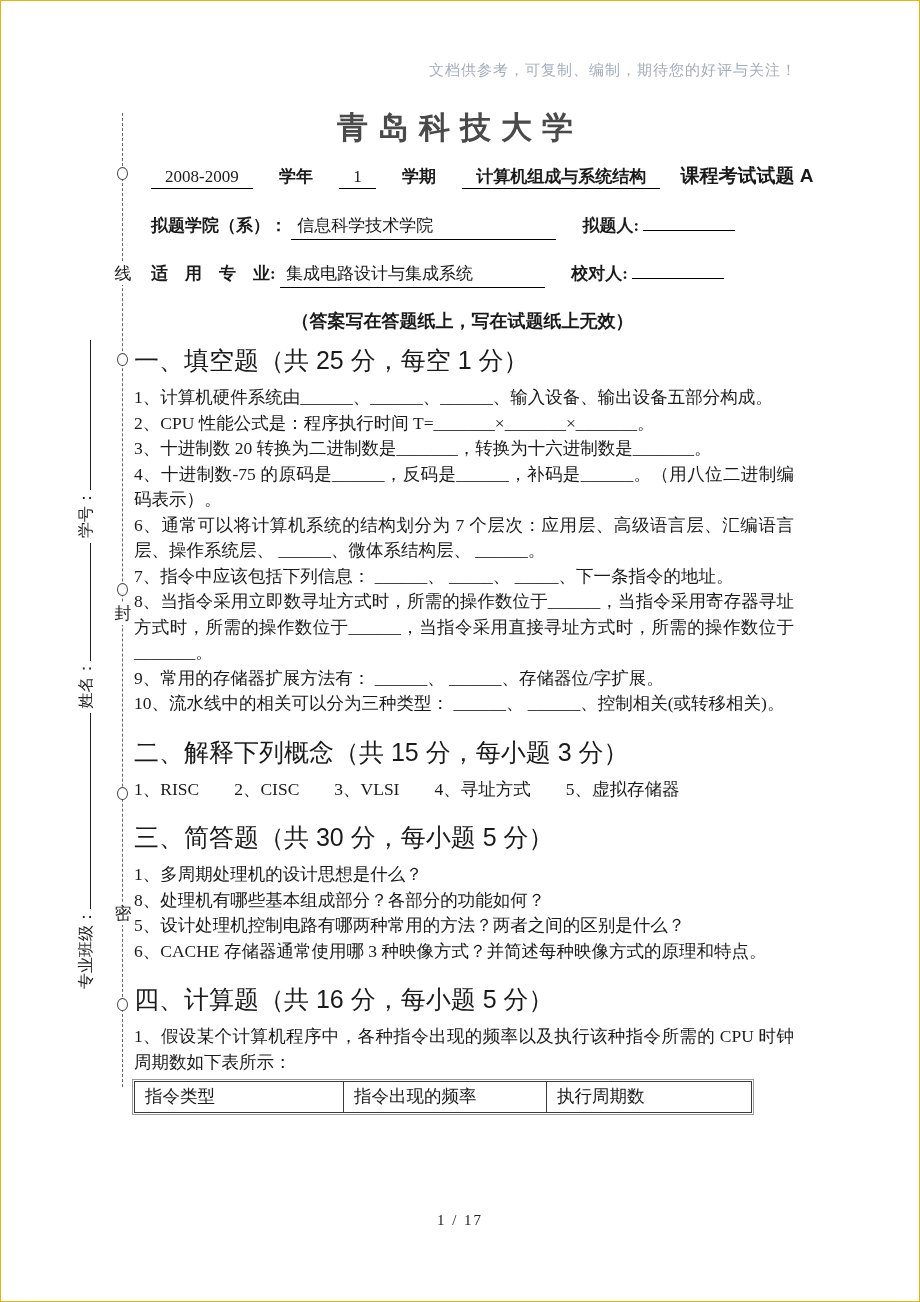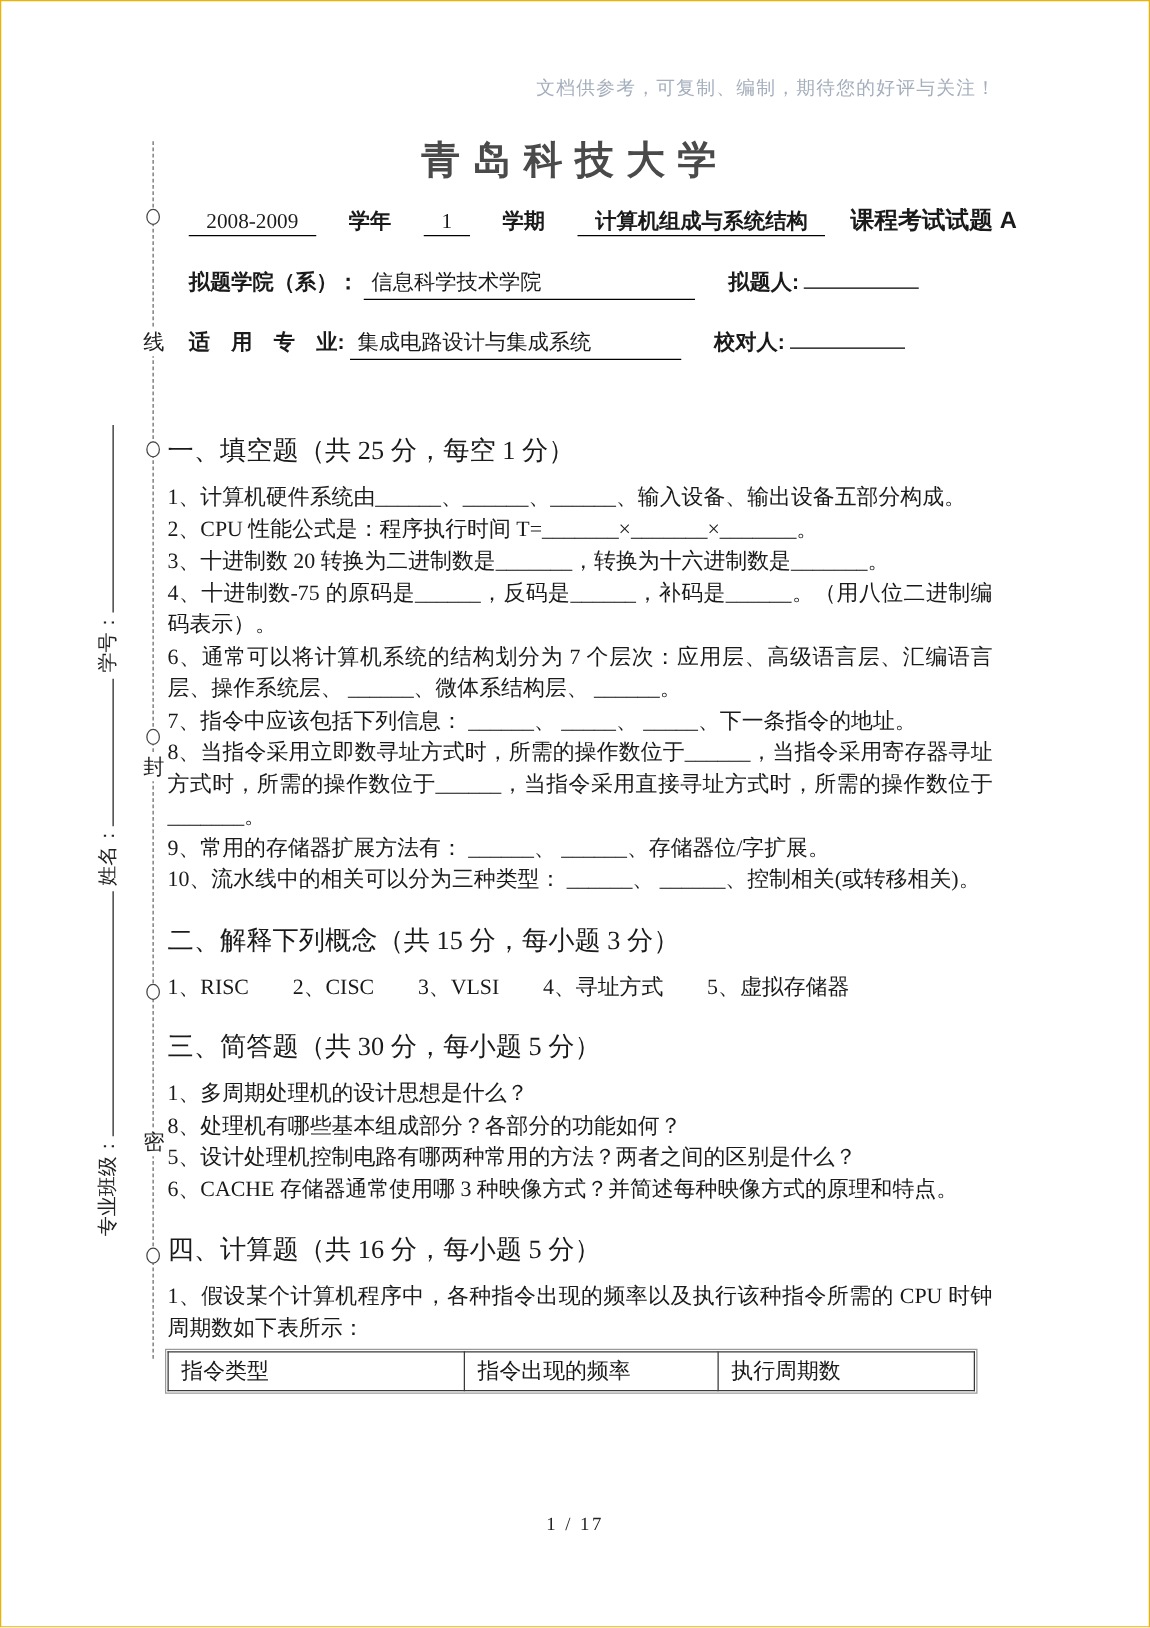--- a/index.html
+++ b/index.html
@@ -48,57 +48,57 @@
   
   .logo {
     position:absolute; top:106px; left:0; width:100%; text-align:center;
     font-family:"DejaVu Serif", serif; font-weight:bold;
     font-size:31px; color:#4a4a4a; letter-spacing:10px;
   }
   .hrow { position:absolute; left:150px; white-space:nowrap; font-size:17px; }
   .hrow1 { top:162px; }
   .hrow2 { top:212px; }
   .hrow3 { top:260px; }
-  .hlabel { font-family:Liberation Sans, sans-serif; font-weight:bold; }
+  .hlabel { font-family:Liberation Serif, serif; font-weight:bold; }
   .hval  { font-family:"Liberation Serif", serif; }
   .uline { border-bottom:1px solid #000; padding:0 14px 2px 14px; }
   .uline-wide { display:inline-block; border-bottom:1px solid #000;
     width:265px; padding:0 0 2px 6px;
     font-family:"Liberation Sans", sans-serif; }
   .blank-line { display:inline-block; border-bottom:1px solid #000;
     width:92px; height:18px; vertical-align:baseline; }
   .paper-title { font-family:"Liberation Sans", sans-serif; font-weight:bold;
     font-size:19px; margin-left:16px; }
   .gap-m { margin-left:22px; }
   .notice {
     position:absolute; top:308px; left:133px; width:657px; text-align:center;
     font-family:"Liberation Sans", sans-serif; font-weight:bold; font-size:18px;
   }
   
   .body-col {
     position:absolute; top:338px; left:133px; width:660px;
     font-size:17.5px; line-height:25.5px; text-align:justify;
   }
-  .sec-title { font-size:21px; line-height:30px; margin:6px 0 10px 0;
-    font-family:Liberation Serif, serif; }
+  .sec-title { font-size:25px; line-height:30px; margin:6px 0 10px 0;
+    font-family:Liberation Sans, sans-serif; }
   .sec-title.t2 { margin-top:20px; }
   .q { margin:0; }
   .concept-row { margin:4px 0 2px 0; }
   .sec3 .q { margin:0; }
   .calc-intro { margin-top:6px; }
   
   .itable {
     border-collapse:collapse; margin-top:6px;
     outline:1px solid #9a9a9a; outline-offset:1px;
   }
   .itable td {
     border:1px solid #3a3a3a; height:31px; padding:1px 10px;
     font-size:17.5px; vertical-align:middle;
   }
-  .c1 { width:237px; } .c2 { width:203px;font-family:Liberation Serif, serif; } .c3 { width:205px; }
+  .c1 { width:209px; } .c2 { width:203px;font-family:Liberation Serif, serif; } .c3 { width:205px; }
   
   .footer {
     position:absolute; bottom:72px; left:0; width:100%; text-align:center;
     font-size:15px; letter-spacing:2px; color:#222;
   }
 </style>
 </head>
 <body>
 
 <div class="page">
@@ -139,20 +139,21 @@
     <span class="blank-line"></span>
   </div>
 
   <div class="hrow hrow2">
     <span class="hlabel">拟题学院（系）：</span>
     <span class="uline-wide">信息科学技术学院</span>
     <span class="hlabel gap-m">拟题人:</span>
     <span class="blank-line"></span>
   </div>
 
+  <div class="notice">（答案写在答题纸上，写在试题纸上无效）</div>
 
   <div class="body-col">
 
     <div class="sec-title">一、填空题（共 25 分，每空 1 分）</div>
     <p class="q">1、计算机硬件系统由______、______、______、输入设备、输出设备五部分构成。</p>
     <p class="q">2、CPU 性能公式是：程序执行时间 T=_______×_______×_______。</p>
     <p class="q">3、十进制数 20 转换为二进制数是_______，转换为十六进制数是_______。</p>
     <p class="q">4、十进制数-75 的原码是______，反码是______，补码是______。（用八位二进制编码表示）。</p>
     <p class="q">6、通常可以将计算机系统的结构划分为 7 个层次：应用层、高级语言层、汇编语言层、操作系统层、 ______、微体系结构层、 ______。</p>
     <p class="q">7、指令中应该包括下列信息： ______、 _____、 _____、下一条指令的地址。</p>

